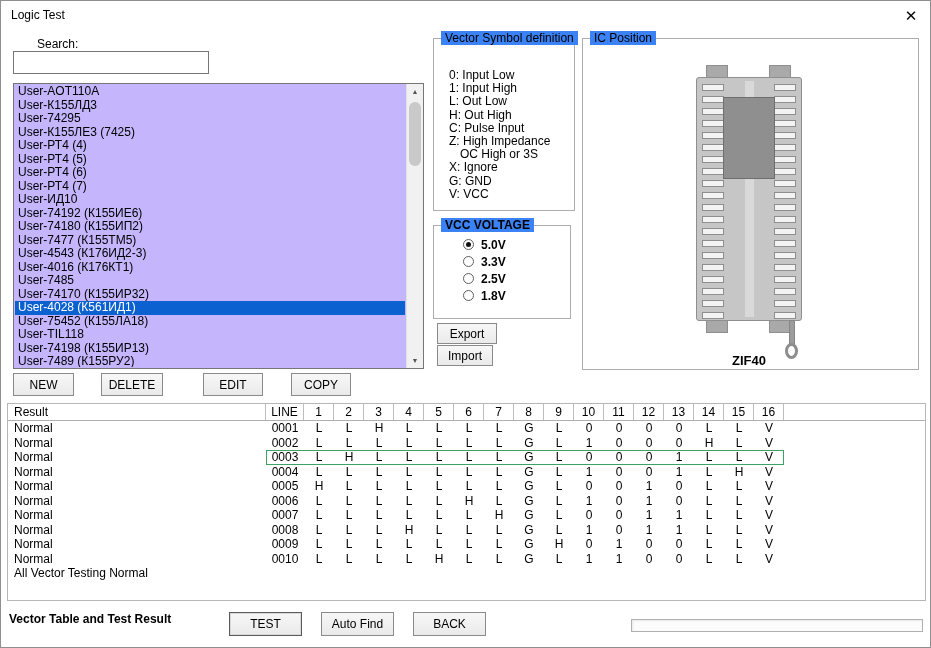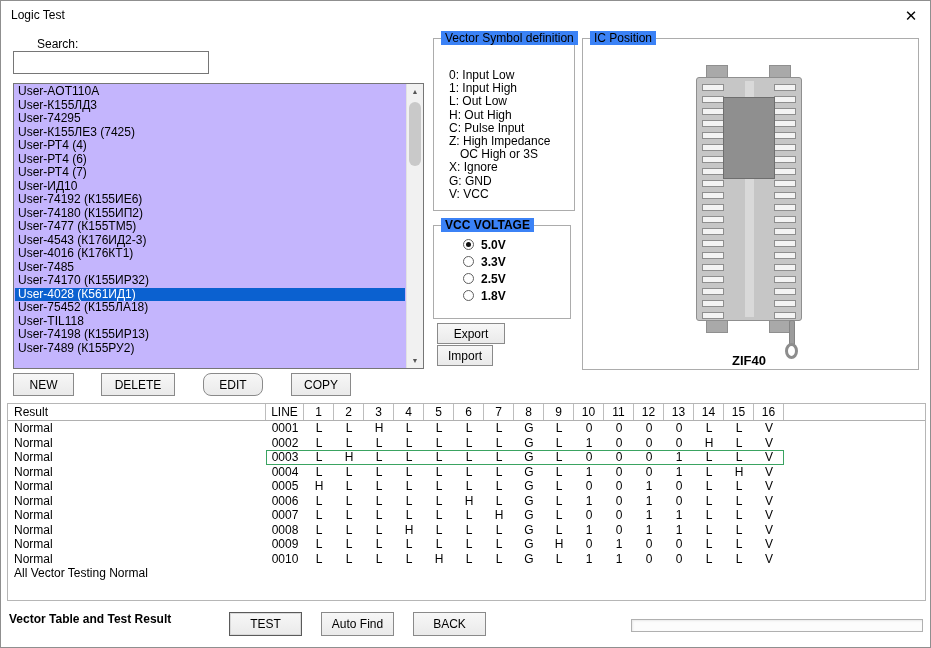--- a/index.html
+++ b/index.html
@@ -15,35 +15,35 @@
   .list-items{position:absolute;left:1px;top:1px;right:18px;bottom:1px;overflow:hidden;}
   .list-item{height:13.5px;line-height:13.5px;padding-left:3px;white-space:nowrap;cursor:default;}
   .list-item.selected{background:#0b61d0;color:#fff;}
   .scrollbar{position:absolute;top:0;right:0;width:17px;height:100%;background:#f1f1f1;border-left:1px solid #e2e2e2;}
   .sb-btn{position:absolute;left:0;width:16px;height:15px;font-size:7px;color:#555;display:flex;align-items:center;justify-content:center;cursor:pointer;}
   .sb-up{top:0;}
   .sb-down{bottom:0;}
   .sb-thumb{position:absolute;left:2px;top:18px;width:12px;height:64px;background:#c9c9c9;border-radius:6px;cursor:pointer;}
   .btn{position:absolute;background:linear-gradient(#f7f7f7,#eaeaea);border:1px solid #8a8a8a;font:12px "Liberation Sans",sans-serif;color:#000;display:flex;align-items:center;justify-content:center;cursor:pointer;}
   .btn-new{left:12px;top:372px;width:61px;height:23px;}
-  .btn-delete{left:100px;top:372px;width:74px;height:23px;}
-  .btn-edit{left:202px;top:372px;width:60px;height:23px;border-radius:8px;}
+  .btn-delete{left:100px;top:372px;width:62px;height:23px;}
+  .btn-edit{left:202px;top:372px;width:60px;height:23px;}
   .btn-copy{left:290px;top:372px;width:60px;height:23px;}
   .groupbox{position:absolute;border:1px solid #acacac;}
   .legend{position:absolute;top:-8px;left:7px;background:#3b82f6;padding:0 4px;font-size:12px;white-space:nowrap;}
   .gb-vector{left:432px;top:37px;width:142px;height:173px;}
   .vs-lines{position:absolute;left:15px;top:30px;}
   .vs-line{height:13.2px;line-height:13.2px;white-space:nowrap;}
   .vs-line.indent{padding-left:11px;}
   .gb-vcc{left:432px;top:224px;width:138px;height:94px;font-weight:bold;}
   .vcc-options{position:absolute;left:29px;top:10px;}
   .radio-row{display:flex;align-items:center;height:17px;cursor:pointer;}
   .radio{width:11px;height:11px;border:1px solid #5f5f5f;border-radius:50%;background:#fff;position:relative;margin-right:7px;flex:none;}
   .radio.checked::after{content:"";position:absolute;left:2px;top:2px;width:5px;height:5px;border-radius:50%;background:#111;}
-  .btn-export{left:436px;top:322px;width:68px;height:21px;}
+  .btn-export{left:436px;top:322px;width:60px;height:21px;}
   .btn-import{left:436px;top:344px;width:56px;height:21px;}
   .gb-ic{left:581px;top:37px;width:337px;height:332px;}
   .socket-tab{position:absolute;width:22px;height:16px;background:#a9a9a9;border:1px solid #8f8f8f;}
   .tab-tl{left:123px;top:26px;}
   .tab-tr{left:186px;top:26px;}
   .tab-bl{left:123px;top:278px;}
   .tab-br{left:186px;top:278px;}
   .socket-body{position:absolute;left:113px;top:38px;width:106px;height:244px;background:#c6c6c6;border:1px solid #8f8f8f;border-radius:3px;}
   .center-strip{position:absolute;left:48px;top:3px;width:9px;height:236px;background:#d9d9d9;}
   .pin-col{position:absolute;top:6px;display:flex;flex-direction:column;gap:5px;}
@@ -84,20 +84,21 @@
   <div class="search-label">Search:</div>
   <input class="search-input" value="" style="">
 
   <div class="listbox">
     <div class="list-items">
         <div class="list-item">User-AOT110A</div>
         <div class="list-item">User-К155ЛД3</div>
         <div class="list-item">User-74295</div>
         <div class="list-item">User-К155ЛЕ3 (7425)</div>
         <div class="list-item">User-РТ4 (4)</div>
+        <div class="list-item">User-РТ4 (5)</div>
         <div class="list-item">User-РТ4 (6)</div>
         <div class="list-item">User-РТ4 (7)</div>
         <div class="list-item">User-ИД10</div>
         <div class="list-item">User-74192 (К155ИЕ6)</div>
         <div class="list-item">User-74180 (К155ИП2)</div>
         <div class="list-item">User-7477 (К155ТМ5)</div>
         <div class="list-item">User-4543 (К176ИД2-3)</div>
         <div class="list-item">User-4016 (К176КТ1)</div>
         <div class="list-item">User-7485</div>
         <div class="list-item">User-74170 (К155ИР32)</div>

